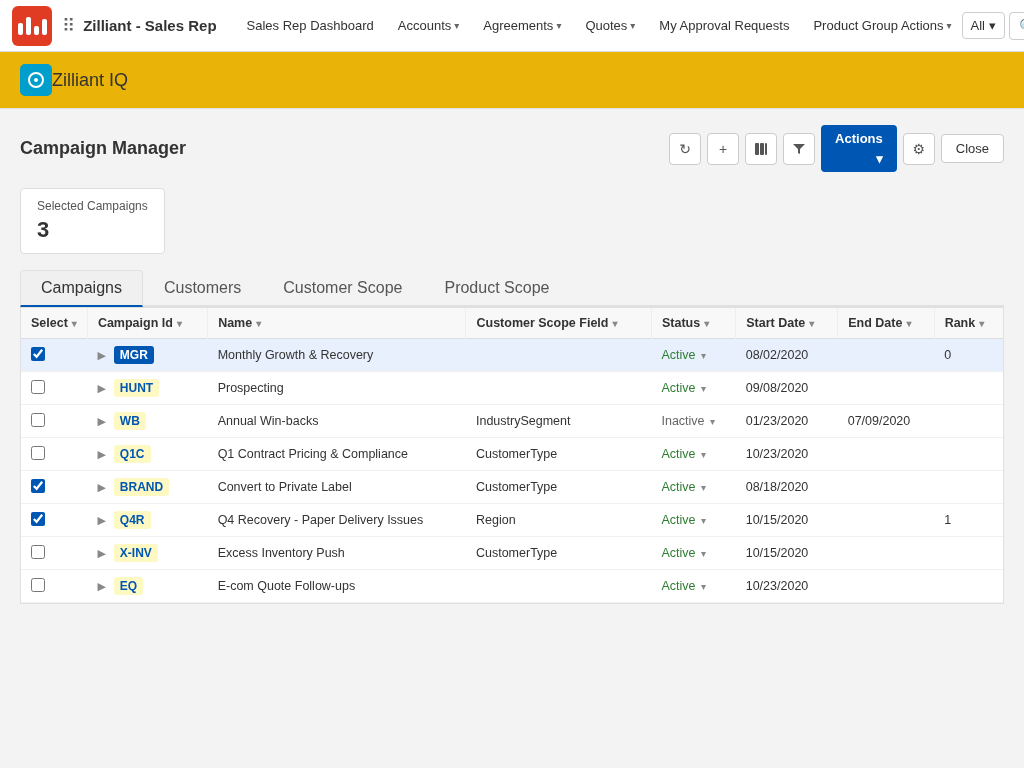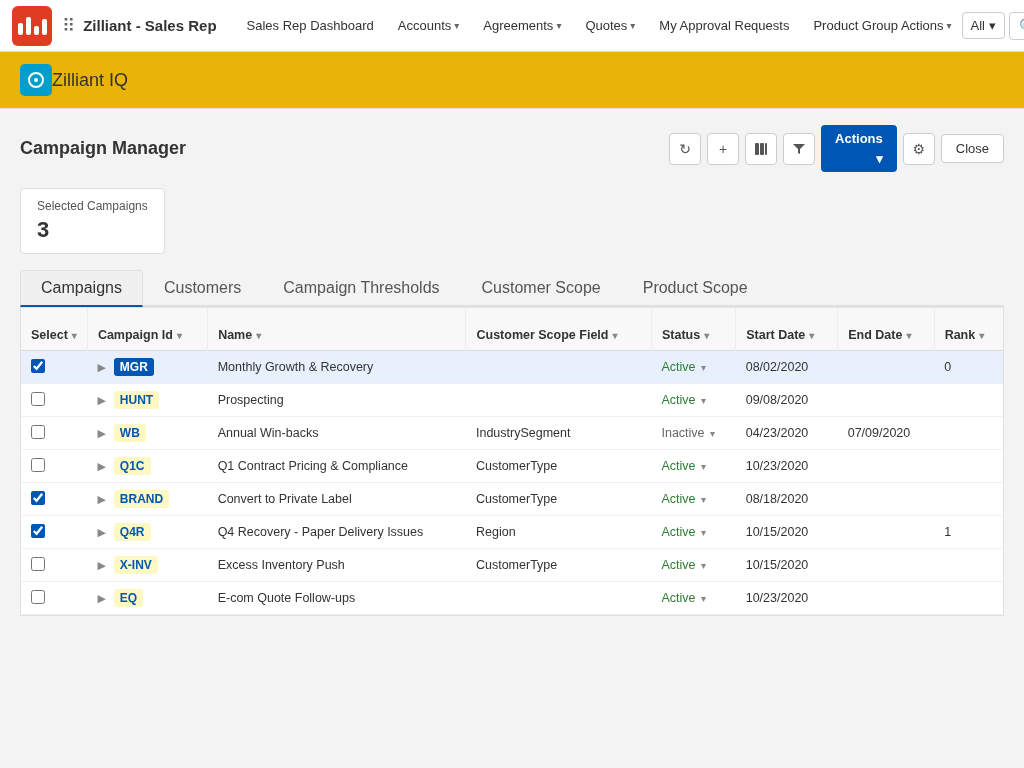--- a/index.html
+++ b/index.html
@@ -120,21 +120,21 @@
 
     
     .table-wrapper { background: #fff; border: 1px solid #e0e0e0; }
     table { width: 100%; border-collapse: collapse; font-size: 12.5px; }
     thead tr { background: #f8f8f8; border-bottom: 1px solid #ddd; }
     thead th {
       padding: 8px 10px; text-align: left; font-weight: 600; color: #333;
       border-right: 1px solid #eee; white-space: nowrap;
     }
     thead th:last-child { border-right: none; }
-    .th-sort { display: flex; align-items: center; gap: 4px; cursor: pointer; margin-top: 12px; }
+    .th-sort { display: flex; align-items: center; gap: 4px; cursor: pointer; }
     .sort-arrow { color: #888; font-size: 10px; }
 
     tbody tr { border-bottom: 1px solid #f0f0f0; }
     tbody tr.selected-row { background: #e8f0fe; }
     tbody td { padding: 7px 10px; color: #333; vertical-align: middle; }
 
     .checkbox-cell { width: 40px; }
     input[type="checkbox"] { width: 14px; height: 14px; cursor: pointer; accent-color: #0056b3; }
 
     .expand-btn { color: #888; cursor: pointer; font-size: 11px; margin-right: 4px; }
@@ -244,21 +244,20 @@
   
   <div class="selected-card">
     <div class="selected-label">Selected Campaigns</div>
     <div class="selected-count">3</div>
   </div>
 
   
   <div class="tabs">
     <div class="tab active">Campaigns</div>
     <div class="tab">Customers</div>
-    <div class="tab">Campaign Thresholds</div>
     <div class="tab">Customer Scope</div>
     <div class="tab">Product Scope</div>
   </div>
 
   
   <div class="table-wrapper">
     <table>
       <thead>
         <tr>
           <th class="checkbox-cell">
@@ -361,21 +360,21 @@
         <span class="expand-btn">▶</span>
         <span class="id-badge ">WB</span>
       </div>
     </td>
     <td>Annual Win-backs</td>
     <td>IndustrySegment</td>
     <td>
       <span class="status-inactive">Inactive</span>
       <span class="caret-down">▾</span>
     </td>
-    <td>04/23/2020</td>
+    <td>01/23/2020</td>
     <td>07/09/2020</td>
     <td></td>
   </tr>
           <tr>
     <td class="checkbox-cell">
       <input type="checkbox" style="">
     </td>
     <td>
       <div class="campaign-id-cell">
         <span class="expand-btn">▶</span>

